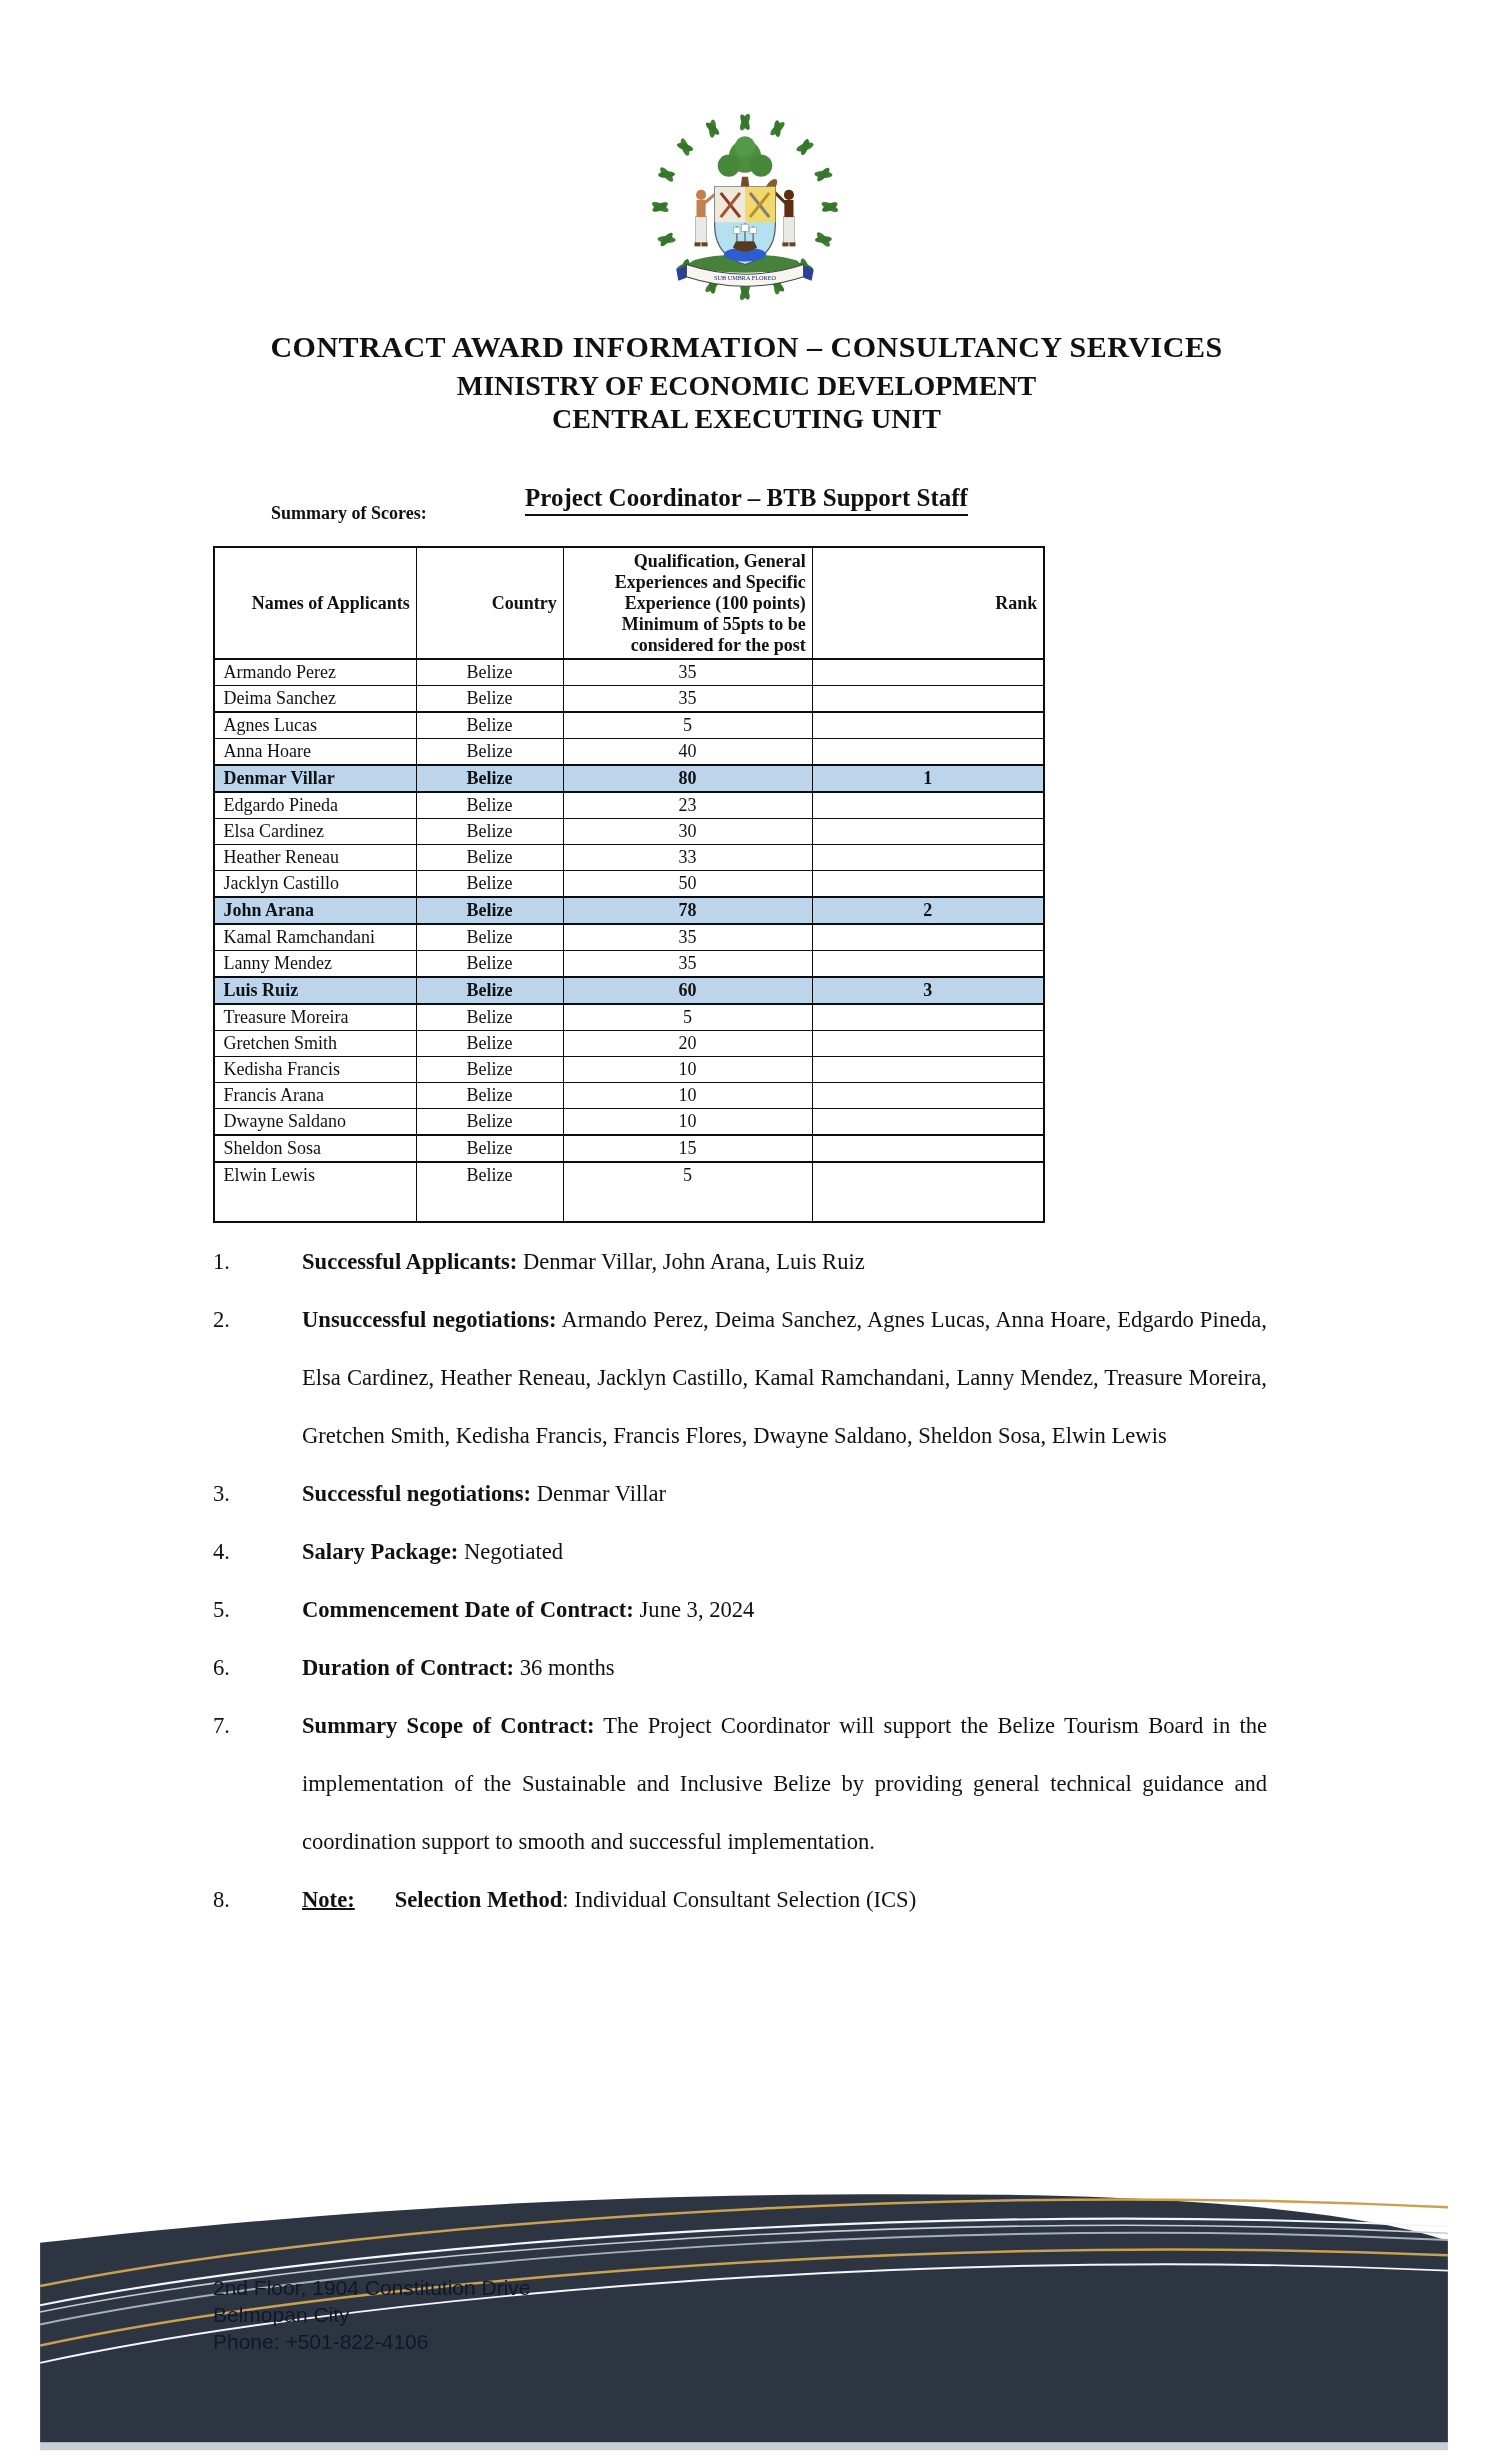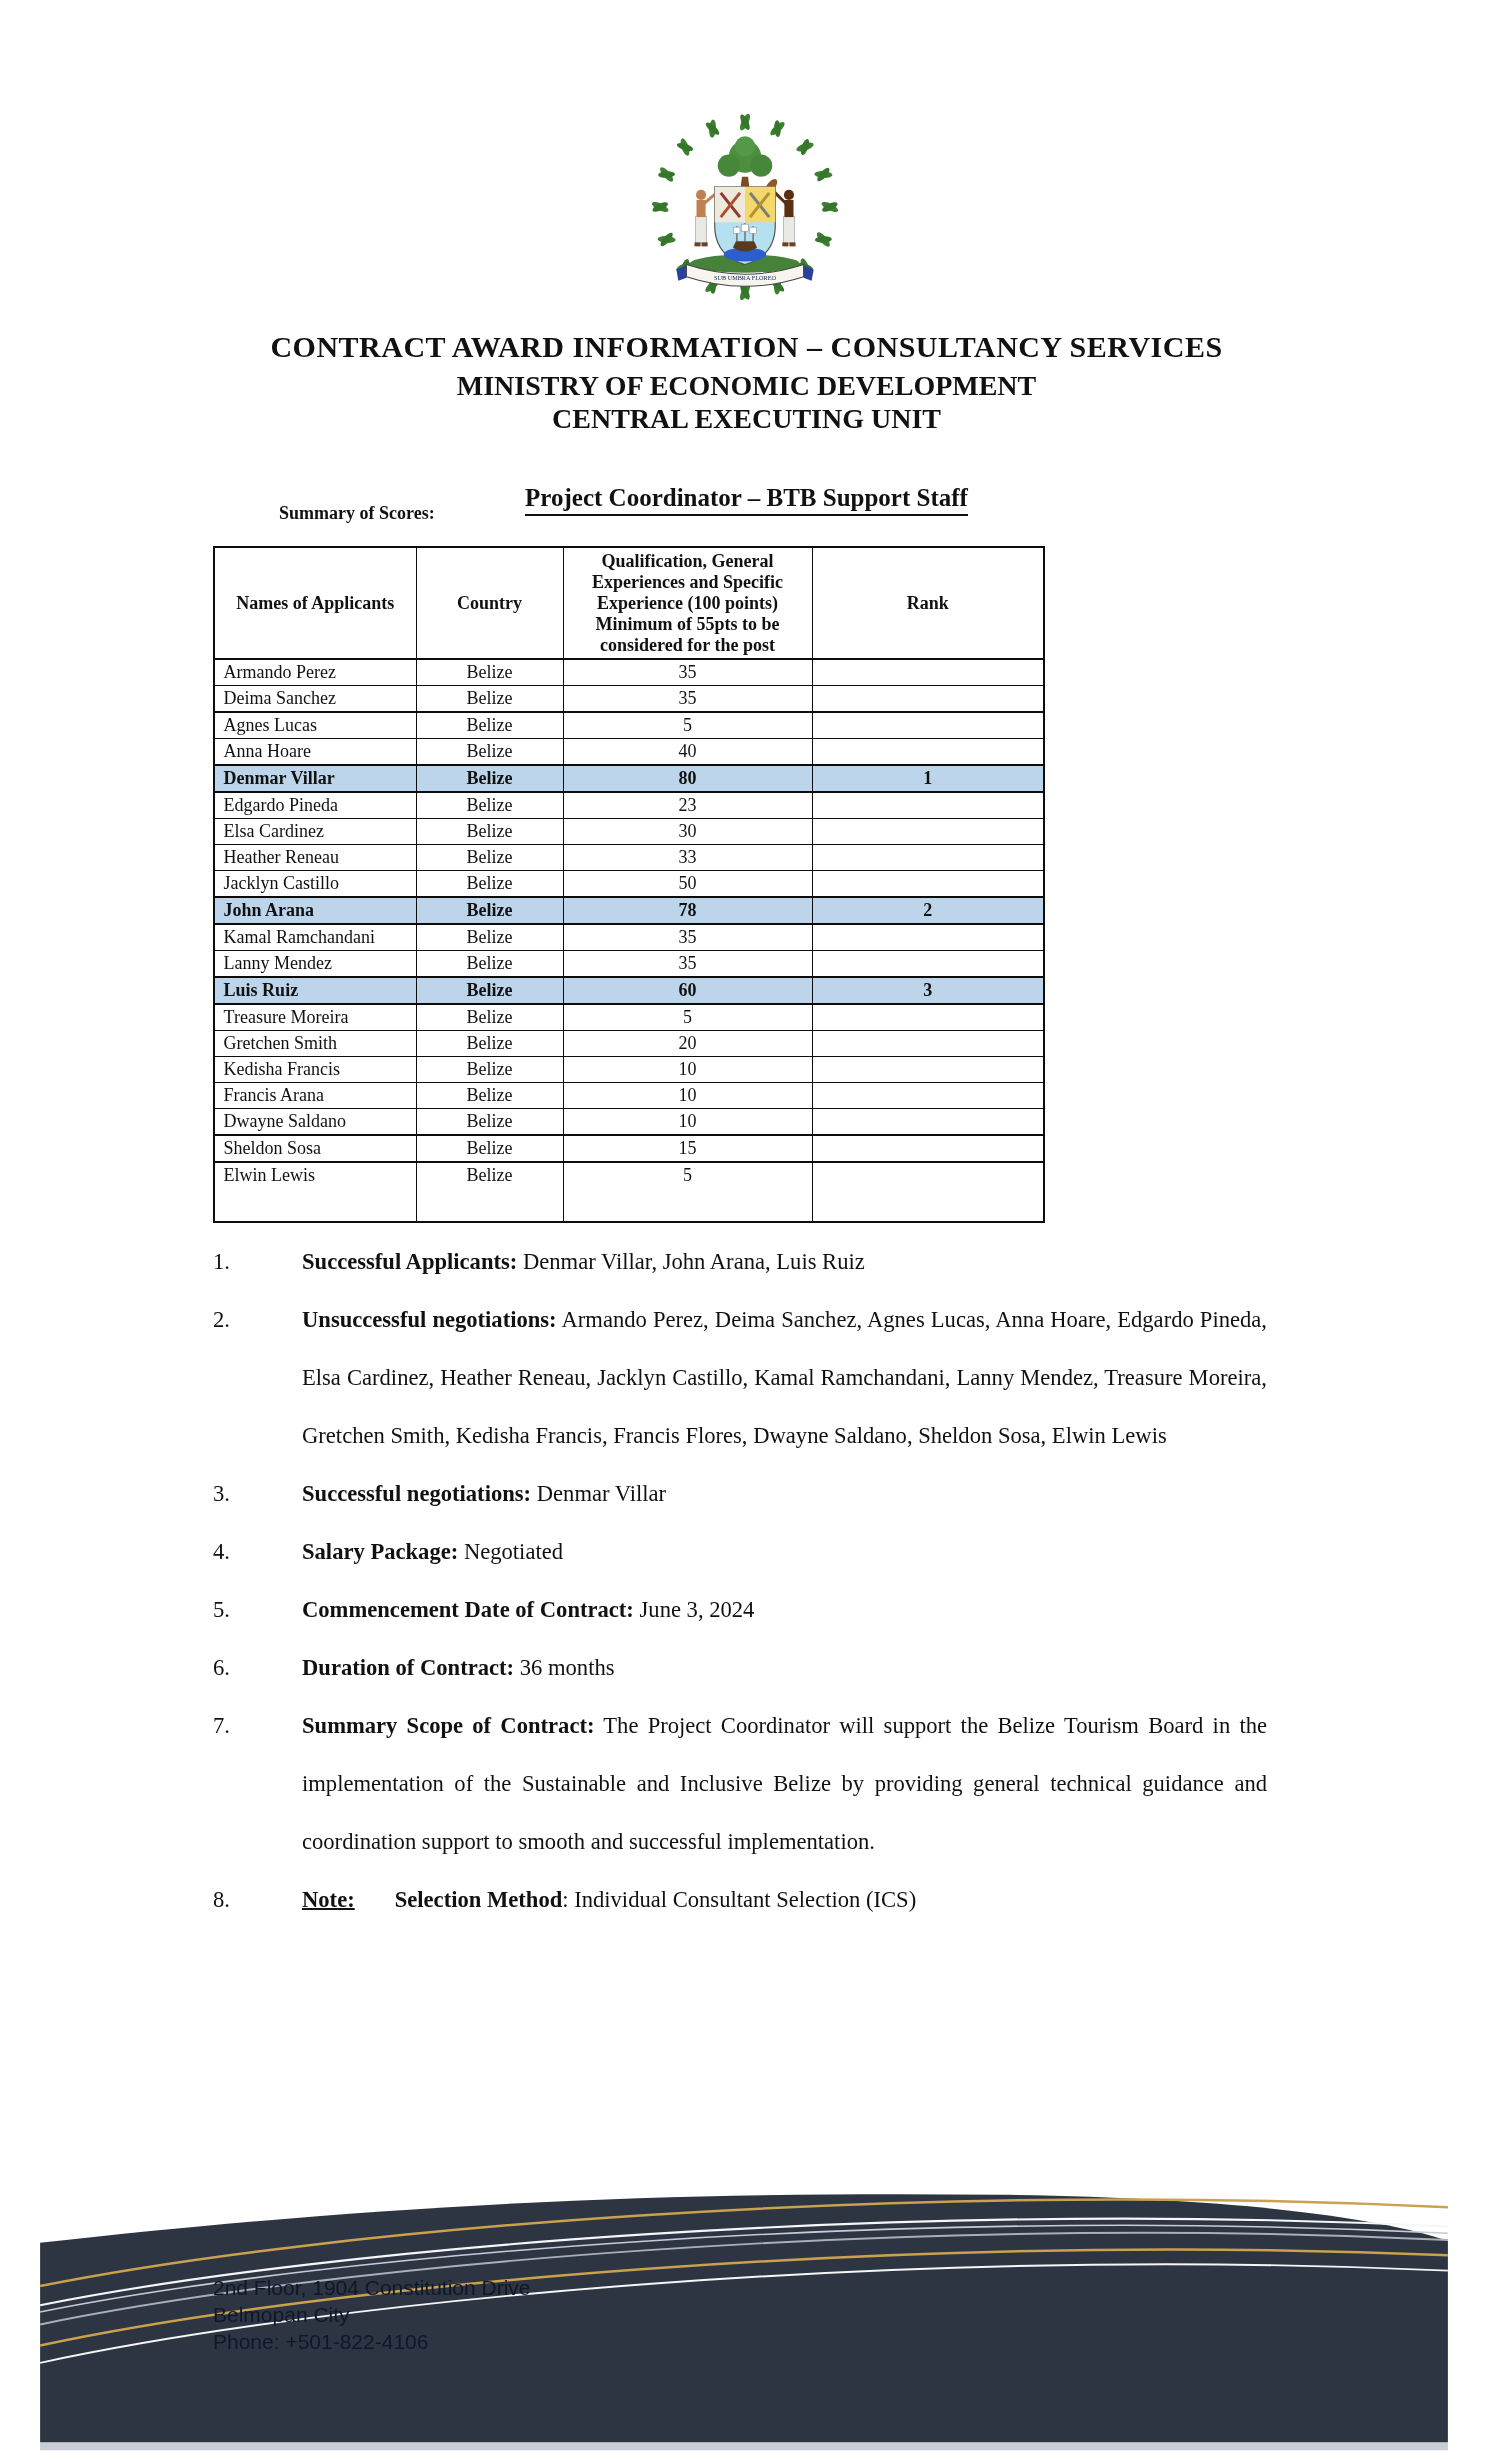--- a/index.html
+++ b/index.html
@@ -6,28 +6,28 @@
   .page{position:relative;width:1493px;height:2459px;background:#ffffff;overflow:hidden;
         font-family:"Liberation Serif","DejaVu Serif",serif;color:#111;}
   
   .logo{position:absolute;left:644px;top:106px;width:202px;height:202px;}
   
   .titles{position:absolute;left:0;top:325px;width:1493px;text-align:center;}
   .title-main{font-size:30px;font-weight:bold;letter-spacing:0.5px;line-height:44px;}
   .title-sub{font-size:28px;font-weight:700;line-height:33px;}
   .pos-title-wrap{position:absolute;left:0;top:468px;width:1493px;text-align:center;margin-top:16px;}
   .pos-title{display:inline-block;font-size:25px;font-weight:bold;border-bottom:2.9px solid #111;padding-bottom:1.9px;}
-  .summary-label{position:absolute;left:279px;top:503px;font-size:18px;font-weight:bold;}
+  .summary-label{position:absolute;left:271px;top:503px;font-size:18px;font-weight:bold;}
   
   table.scores{position:absolute;left:213px;top:546px;width:829px;border-collapse:collapse;table-layout:fixed;}
   table.scores col.c1{width:202px}table.scores col.c2{width:147px}
   table.scores col.c3{width:249px}table.scores col.c4{width:232px}
   table.scores th,table.scores td{border:1.5px solid #0c0c0c;font-size:18px;padding:0 5.8px;overflow:hidden;}
   table.scores{border:2.5px solid #0c0c0c;}
-  table.scores th{font-weight:bold;text-align:center;vertical-align:middle;height:110px;line-height:21px;
+  table.scores th{font-weight:bold;text-align:right;vertical-align:middle;height:110px;line-height:21px;
                   border-bottom:2.9px solid #0c0c0c;}
   table.scores td{height:25px;text-align:center;vertical-align:middle;line-height:19px;}
   table.scores td.name{text-align:left;padding-left:8.6px;}
   table.scores tr.hl td{background:#bdd5ea;font-weight:bold;border-top:2.5px solid #0c0c0c;border-bottom:2.5px solid #0c0c0c;}
   table.scores tr.tt td{border-top:2.5px solid #0c0c0c;}
   table.scores tr.last td{height:55px;vertical-align:top;padding-top:2.9px;}
   
   .notes{position:absolute;left:213px;top:1233px;width:1057px;font-size:22.6px;line-height:58px;}
   .note{display:flex;align-items:flex-start;}
   .note .num{width:89px;flex:0 0 89px;}

